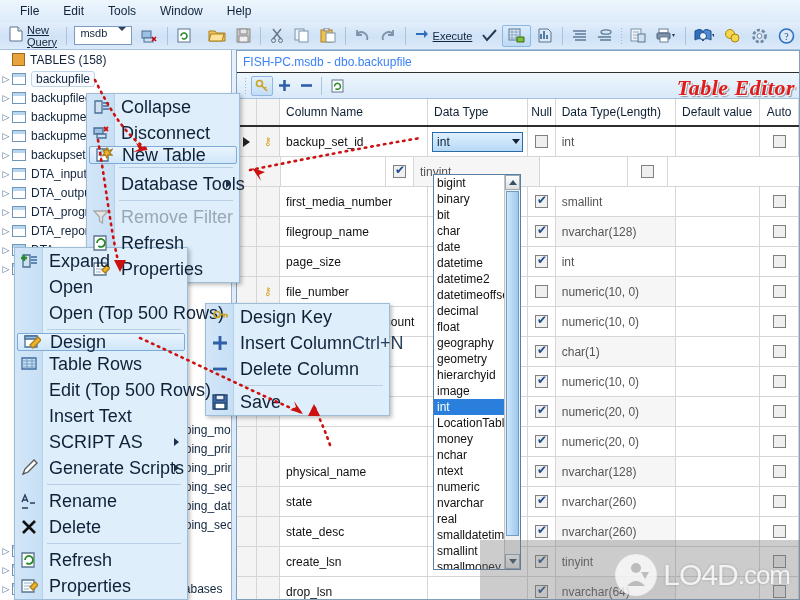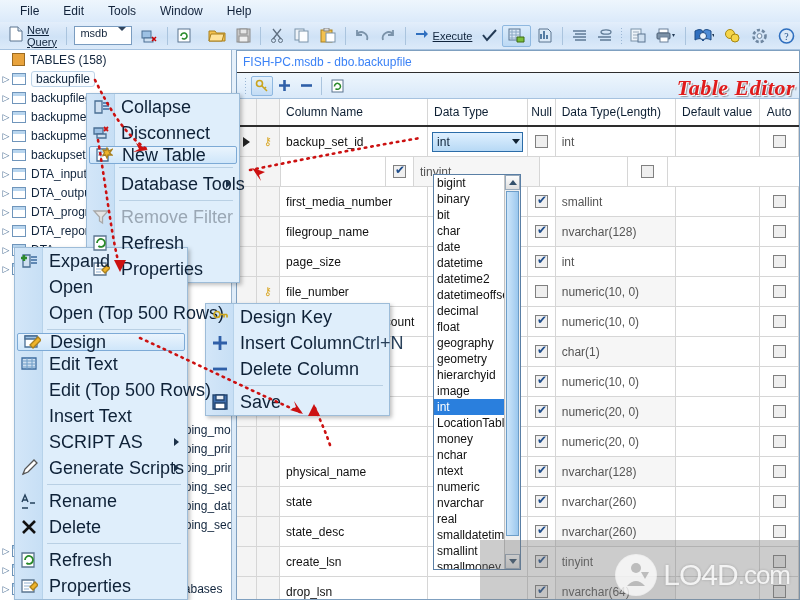--- a/index.html
+++ b/index.html
@@ -835,21 +835,21 @@
               <path d="M2 3h12v3H2z" fill="#9dc1e4" stroke="#4a6f94" stroke-width="1.3"></path>
               <path d="M7 12l8-8 3 3-8 8z" fill="#f0b429" stroke="#a9801f" stroke-width="1.3"></path>
             </svg></span>
           <span>Design</span>
         </div>
         <div class="menu-item">
           <span class="mic"><svg width="18" height="18" viewBox="0 0 18 18">
               <path d="M2 3h14v11H2z" fill="#cfe0f1" stroke="#3d6b9e" stroke-width="1.3"></path>
               <path d="M2 6h14M2 9h14M2 12h14M7 3v11M12 3v11" fill="none" stroke="#6f9dc7" stroke-width="1"></path>
             </svg></span>
-          <span>Edit Text</span>
+          <span>Table Rows</span>
         </div>
         <div class="menu-item">
           <span>Edit (Top 500 Rows)</span>
         </div>
         <div class="menu-item">
           <span>Insert Text</span>
         </div>
         <div class="menu-item">
           <span>SCRIPT AS</span>
           <span class="sub"></span>

